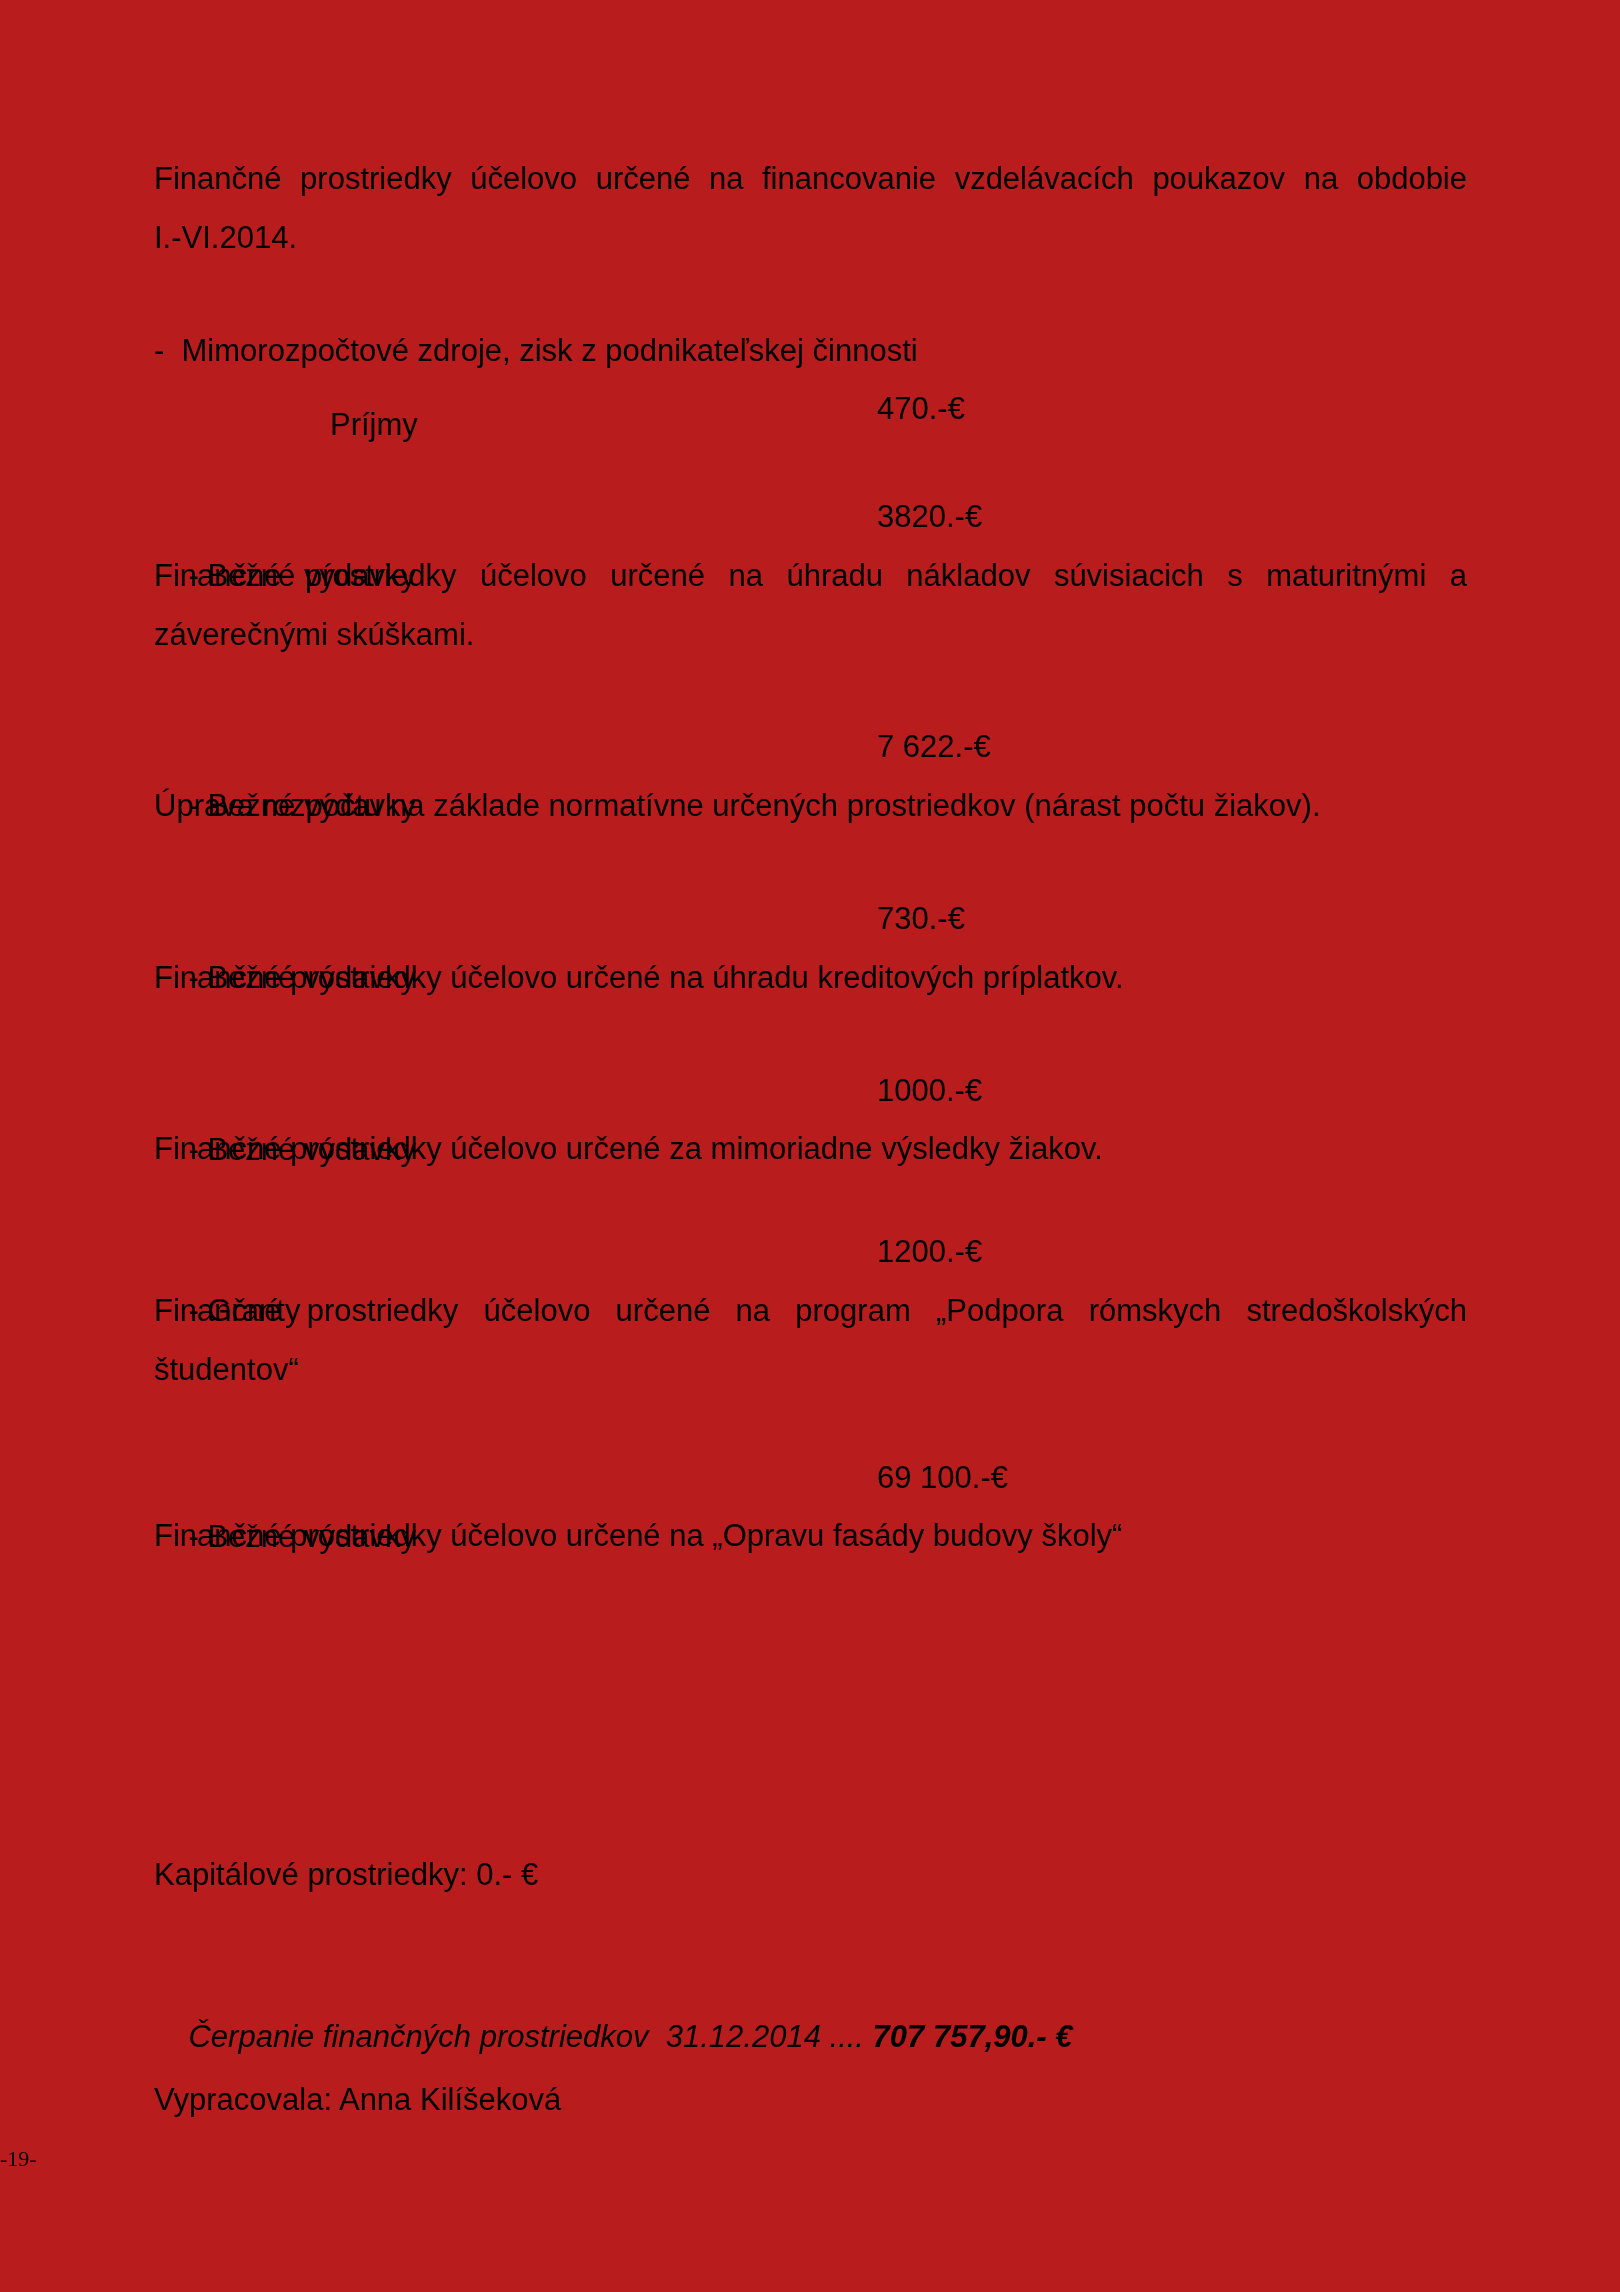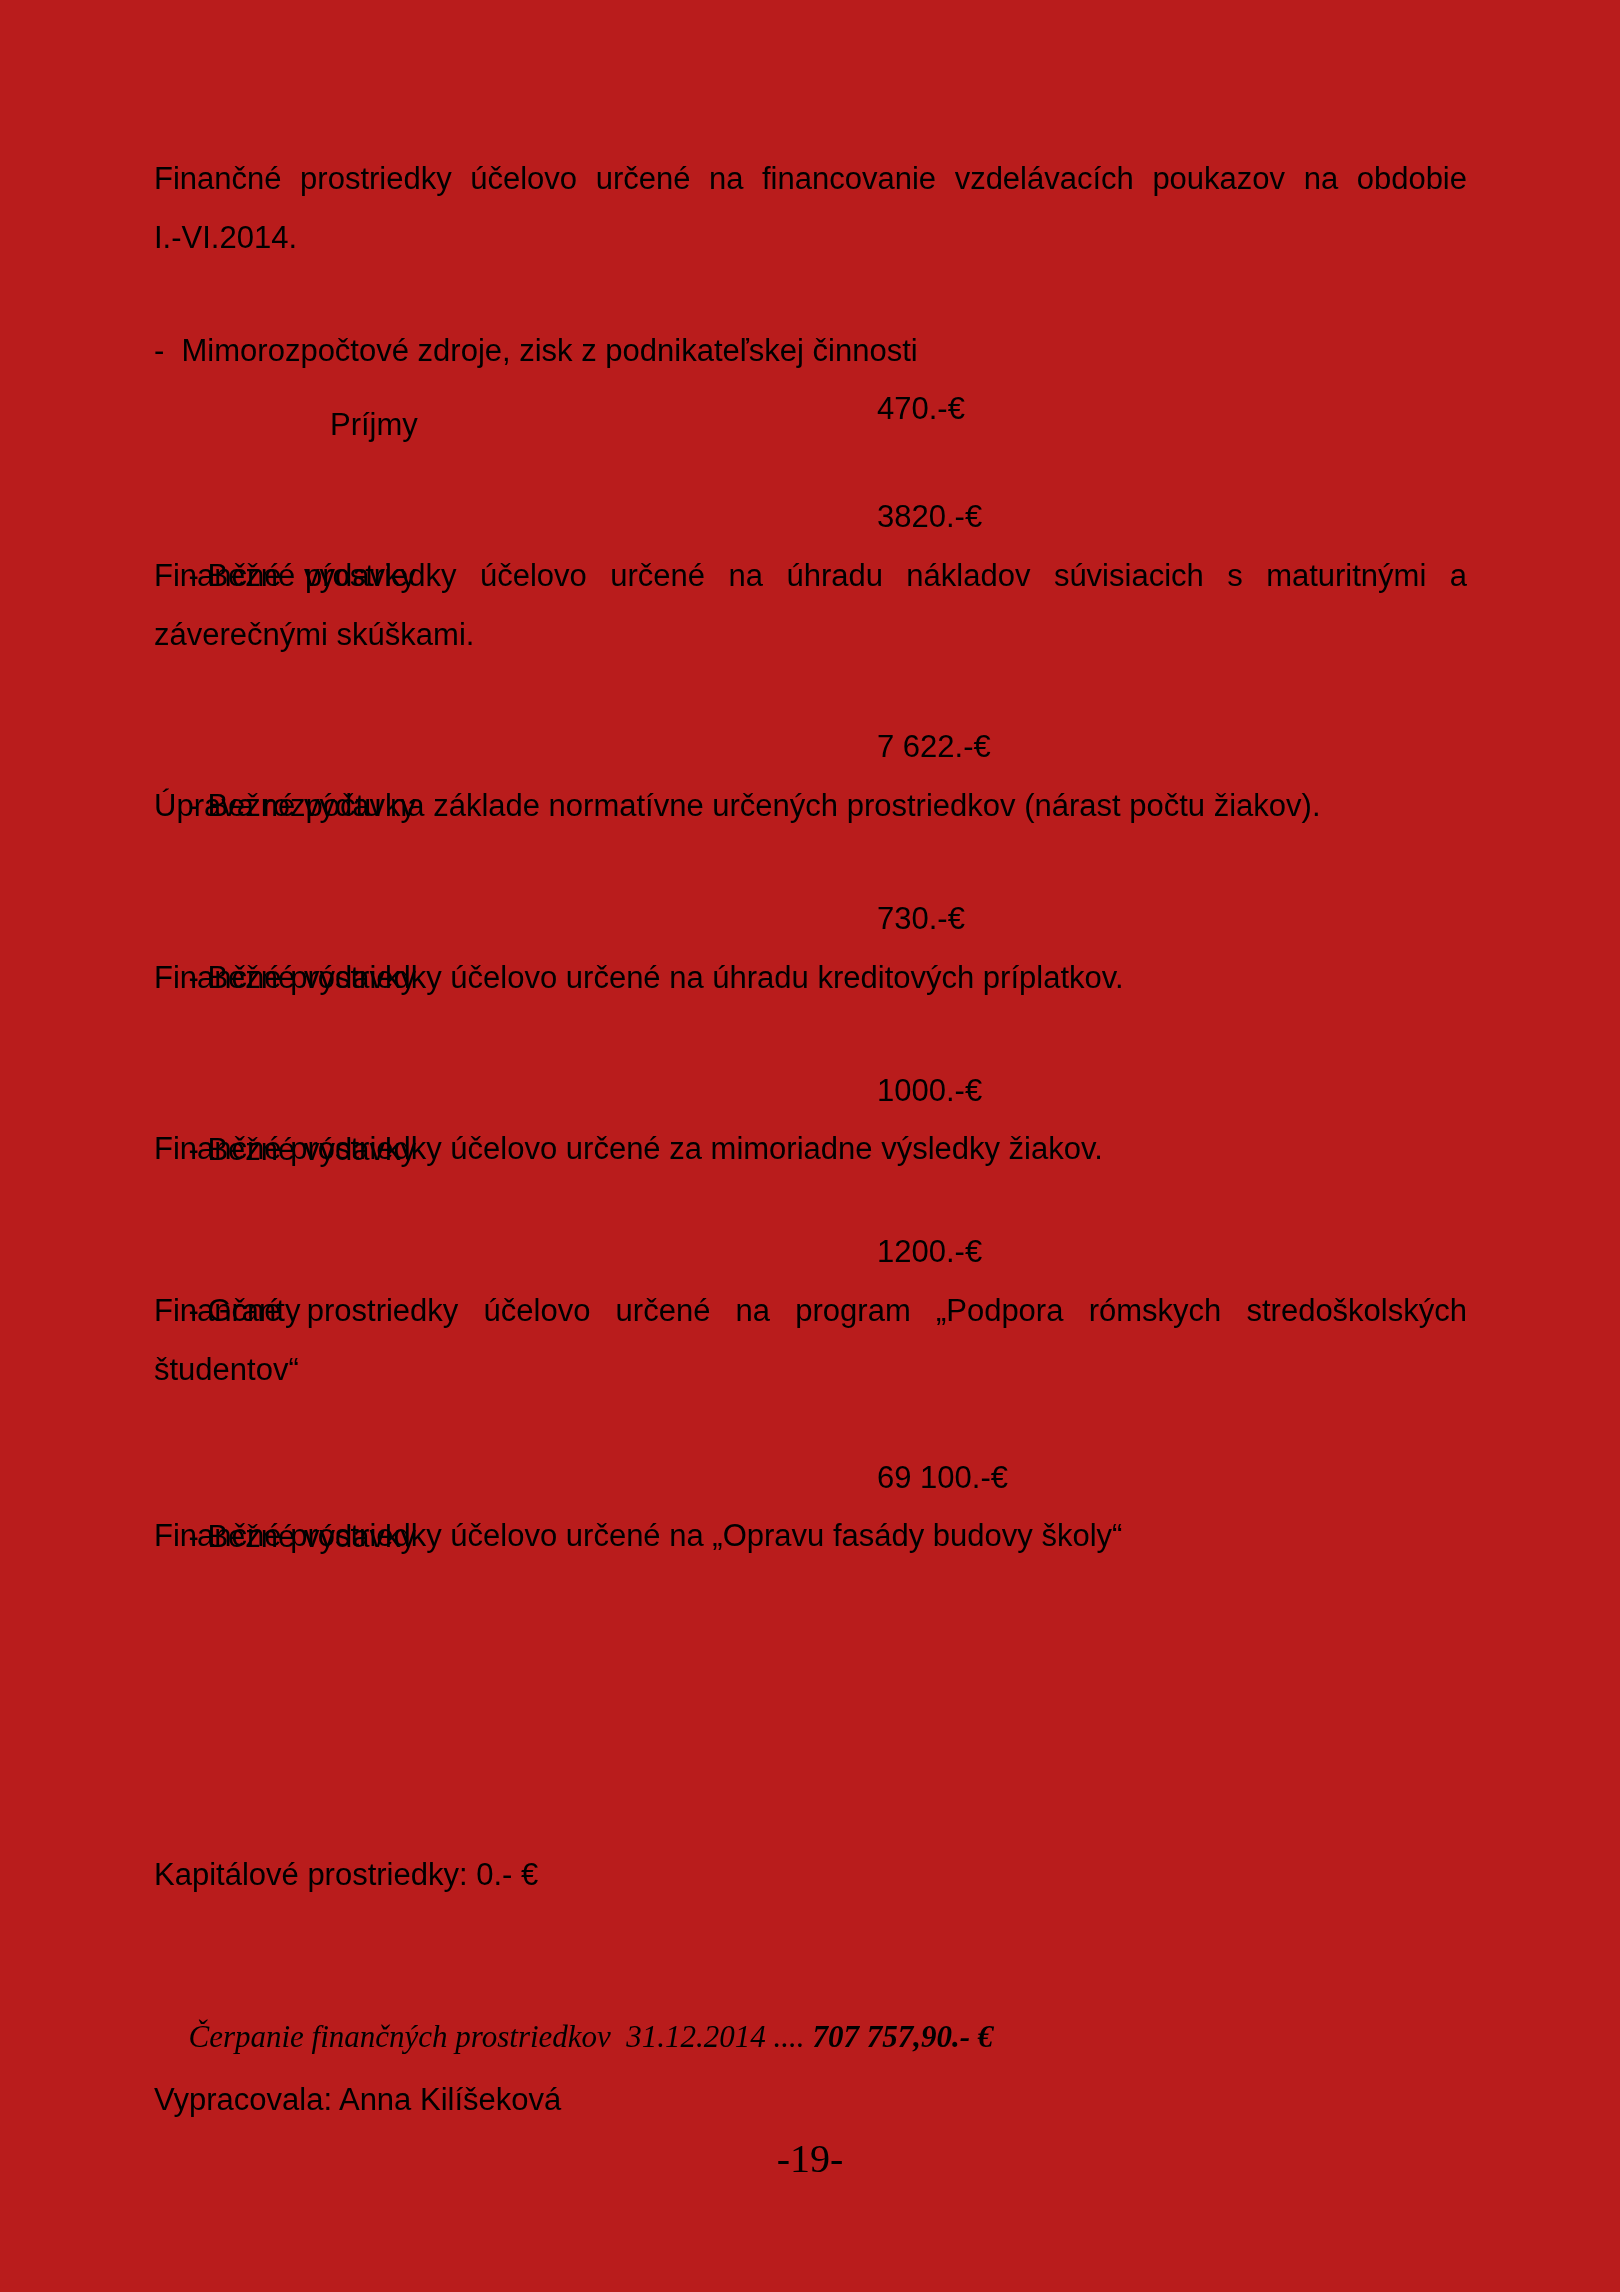--- a/index.html
+++ b/index.html
@@ -30,29 +30,28 @@
   .amt {
     position: absolute;
     left: 723px;
     top: 0;
   }
   .indent1 {
     position: absolute;
     left: 176px;
     top: 16px;
   }
-  .italic { font-style: italic; font-family: Liberation Serif, serif; }
+  .italic { font-style: italic; }
   .bold { font-weight: bold; }
   .pagenum {
     position: absolute;
     left: 0;
     width: 1620px;
-    text-align: center;
     font-family: "Liberation Serif", "DejaVu Serif", serif;
-    font-size: 40px;
+    font-size: 22px;
     line-height: 59px;
     height: 59px;
   }
 </style>
 </head>
 <body>
 
 <div class="page">
 
   <div class="line just" style="top:149px">Finančné prostriedky  účelovo určené na financovanie vzdelávacích poukazov na obdobie</div>

